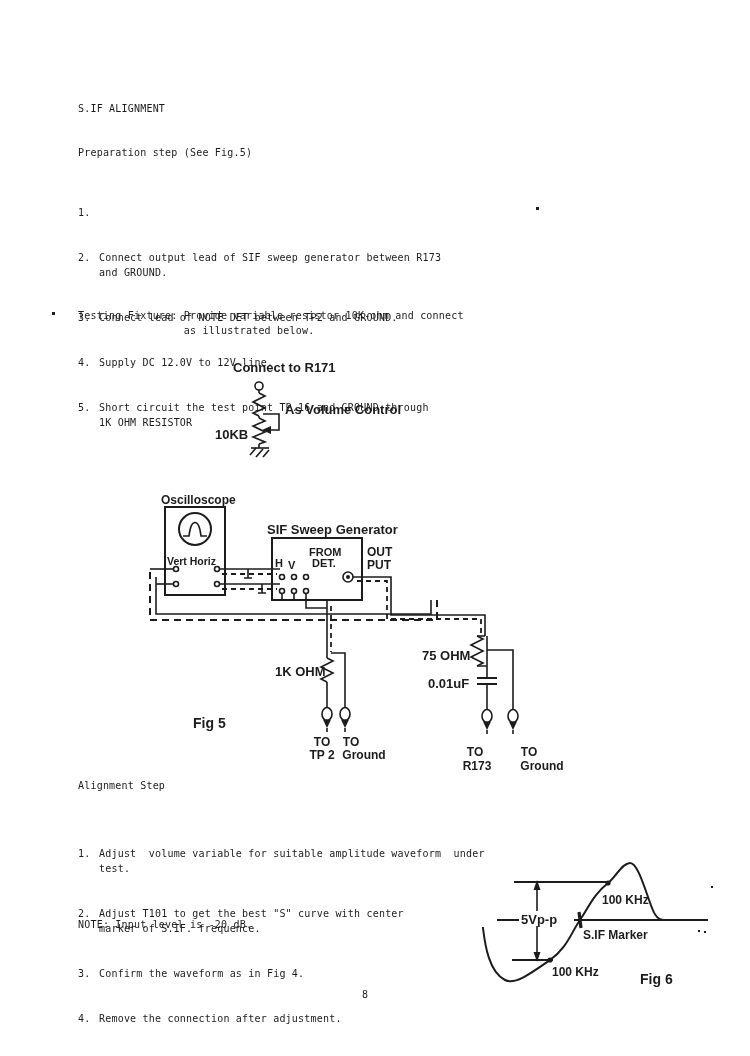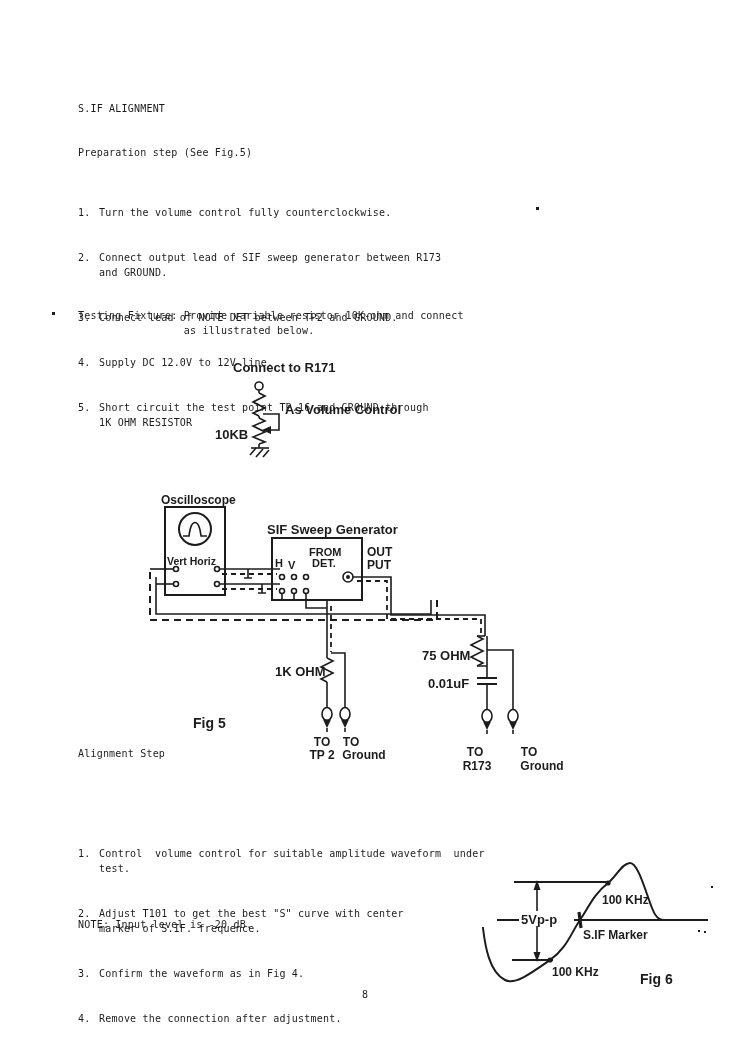--- a/index.html
+++ b/index.html
@@ -28,21 +28,20 @@
 
 <div class="page">
 
   <div class="mono" style="left:78px; top:101px;">S.IF ALIGNMENT</div>
 
   <div class="mono" style="left:78px; top:145px;">Preparation step (See Fig.5)</div>
 
   <div class="mono" style="left:78px; top:175px;">
     <div class="li">
       <span class="num">1.</span>
-      <span class="txt">Turn the volume control fully counterclockwise.</span>
     </div>
     <div class="li">
       <span class="num">2.</span>
       <span class="txt">Connect output lead of SIF sweep generator between R173
 and GROUND.</span>
     </div>
     <div class="li">
       <span class="num">3.</span>
       <span class="txt">Connect lead of NOTE DET between TP2 and GROUND.</span>
     </div>
@@ -184,26 +183,26 @@
       </g>
       <text class="dl12" x="330" y="268" text-anchor="middle">TO</text>
       <text class="dl12" x="332" y="282" text-anchor="middle">R173</text>
       <text class="dl12" x="384" y="268" text-anchor="middle">TO</text>
       <text class="dl12" x="397" y="282" text-anchor="middle">Ground</text>
     </g>
 
     <text class="dl14" x="48" y="240">Fig 5</text>
   </svg>
 
-  <div class="mono" style="left:78px; top:746px;">Alignment Step</div>
+  <div class="mono" style="left:78px; top:778px;">Alignment Step</div>
 
   <div class="mono" style="left:78px; top:816px;">
     <div class="li">
       <span class="num">1.</span>
-      <span class="txt">Control  volume control for suitable amplitude waveform  under
+      <span class="txt">Adjust  volume variable for suitable amplitude waveform  under
 test.</span>
     </div>
     <div class="li">
       <span class="num">2.</span>
       <span class="txt">Adjust T101 to get the best "S" curve with center
 marker of S.IF. frequence.</span>
     </div>
     <div class="li">
       <span class="num">3.</span>
       <span class="txt">Confirm the waveform as in Fig 4.</span>

